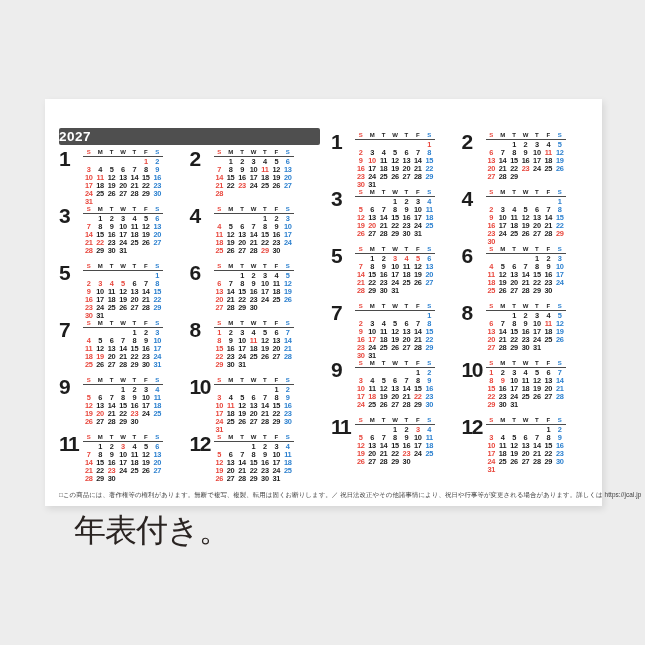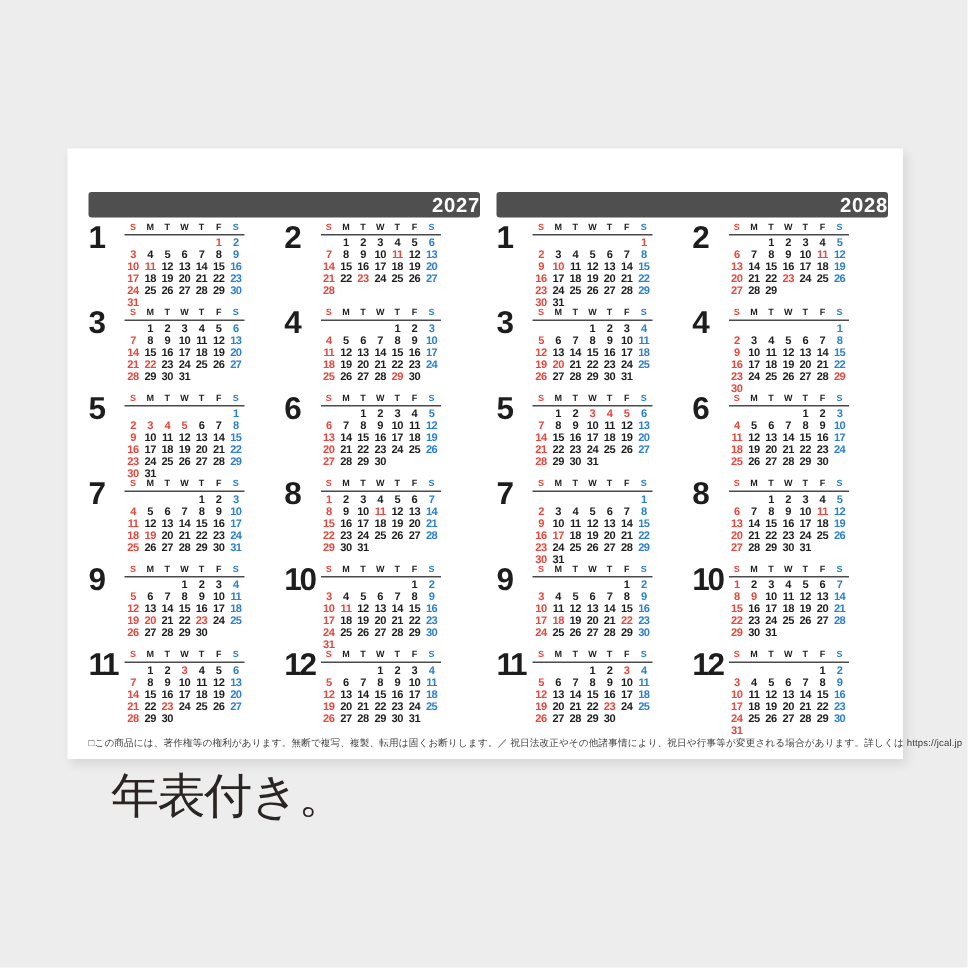--- a/index.html
+++ b/index.html
@@ -16,21 +16,21 @@
     box-shadow:2px 3px 7px rgba(0,0,0,0.10);
     box-sizing:border-box;
     padding:29px 10px 0 14px;
   }
   .panels{display:flex;gap:11px;}
   .panel{width:261px;}
   .yearbar{
     height:17px;line-height:17px;border-radius:2px;
     background:var(--c-bar,#4f4f4f);
     color:var(--c-bartext,#fff);
-    font-size:13.5px;font-weight:700;text-align:right;
+    font-size:13.5px;font-weight:700;text-align:left;
     letter-spacing:0.5px;
   }
   .months{
     margin-top:4px;
     display:grid;
     grid-template-columns:1fr 1fr;
     grid-template-rows:repeat(6,57px);
   }
   .month{display:flex;align-items:flex-start;overflow:visible;}
   .mnum{
@@ -812,23 +812,20 @@
                   <span class="day c-k">29</span>
                   <span class="day c-k">30</span>
                   <span class="day c-k">31</span>
                   <span class="day "></span>
                 </div>
               </div>
             </div>
           </div>
       </div>
       <div class="panel">
-        <div class="yearbar">
-          <span>2028</span>
-        </div>
         <div class="months">
             <div class="month">
               <div class="mnum">1</div>
               <div class="mgrid">
                 <div class="dowrow">
                   <span class="dow c-r">S</span>
                   <span class="dow c-k">M</span>
                   <span class="dow c-k">T</span>
                   <span class="dow c-k">W</span>
                   <span class="dow c-k">T</span>

